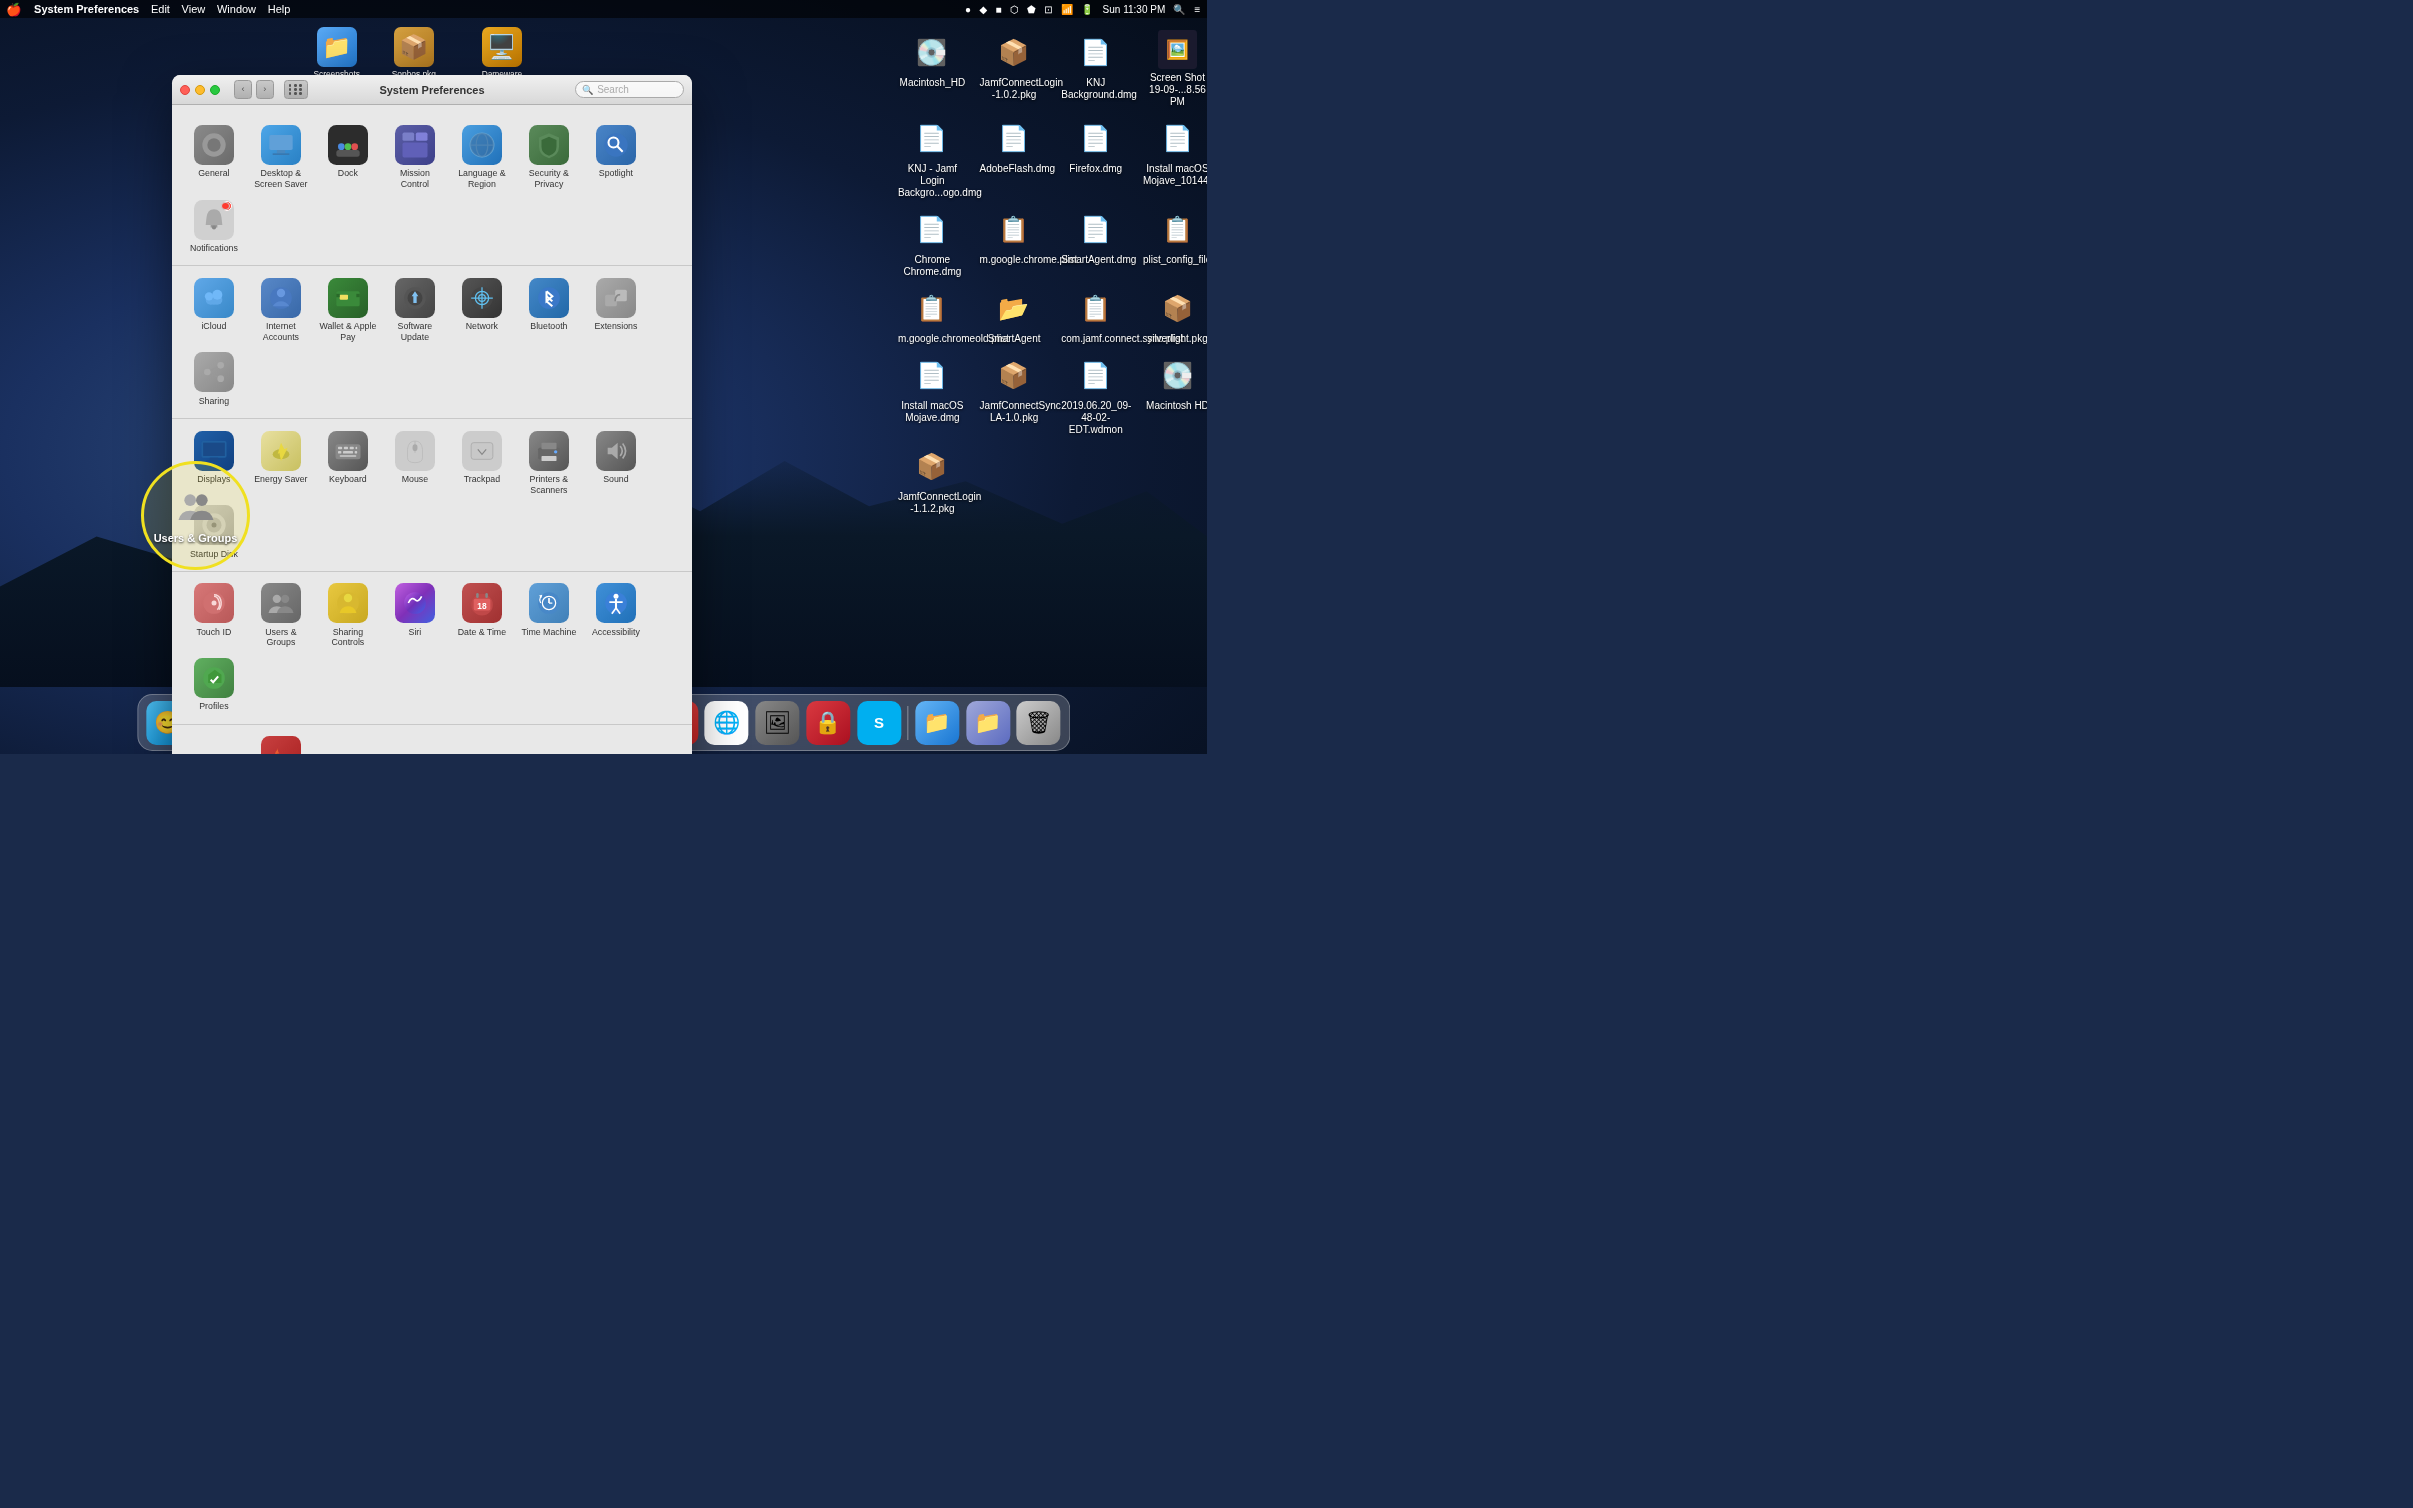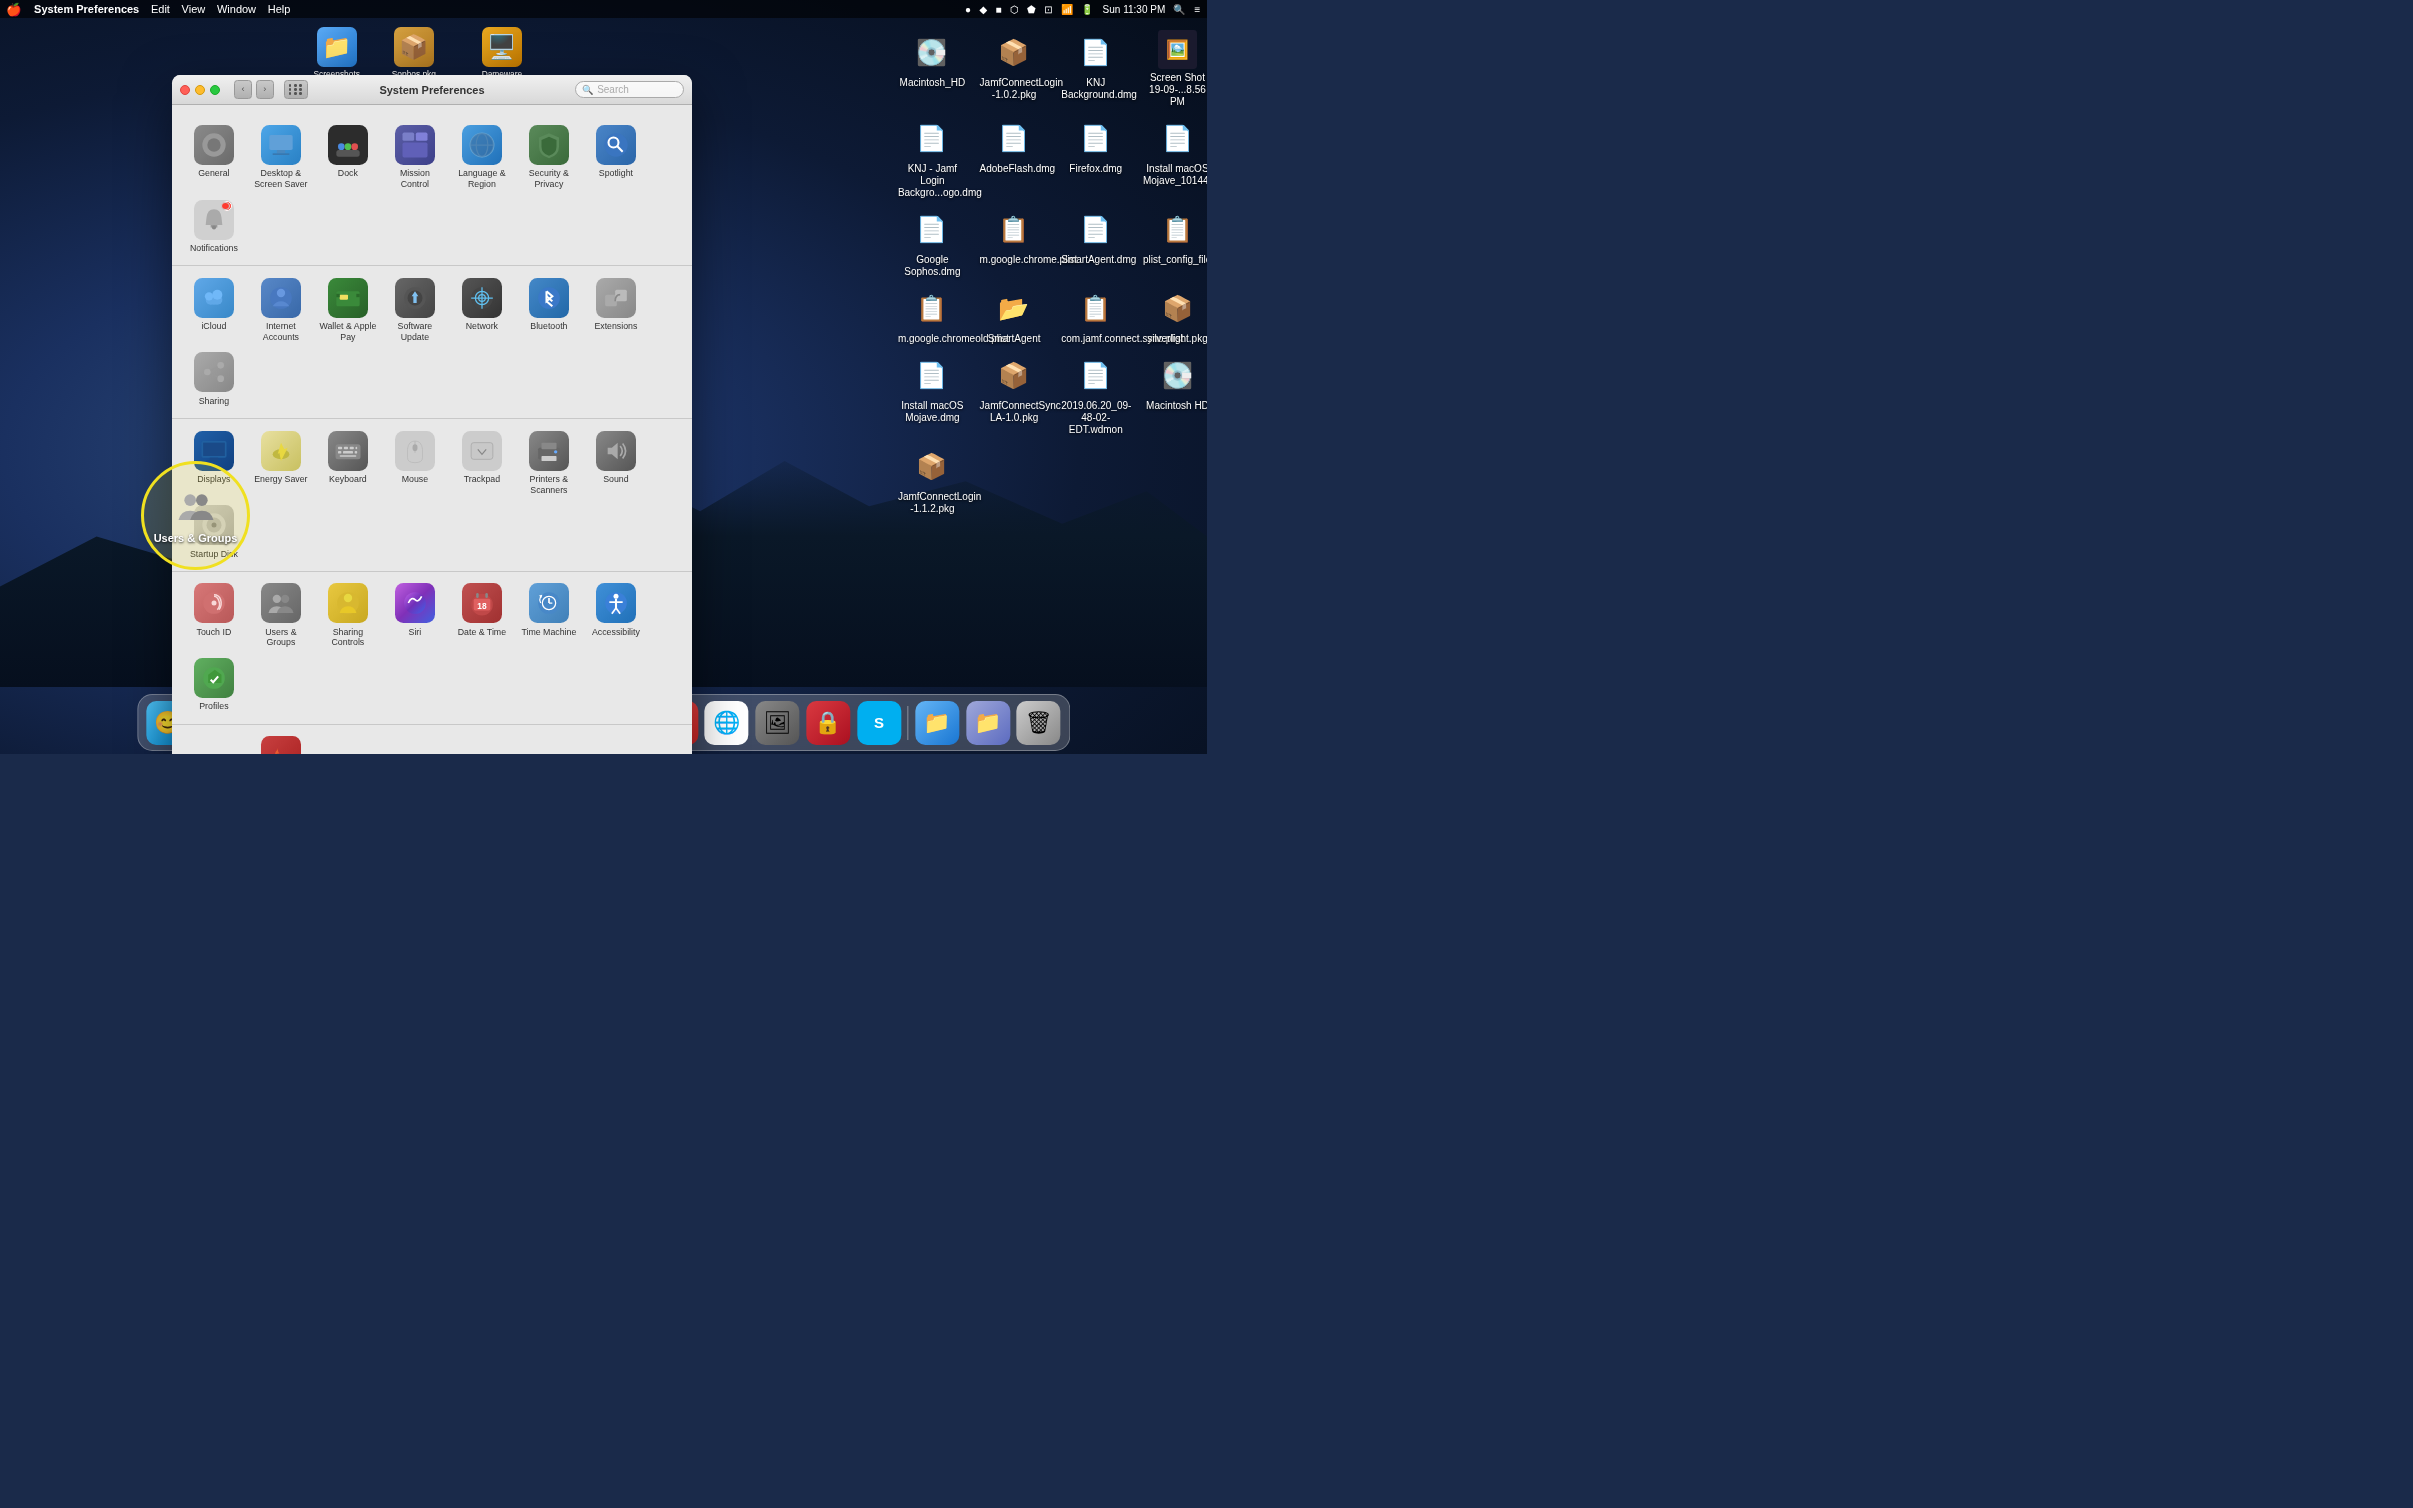--- a/index.html
+++ b/index.html
@@ -505,21 +505,21 @@
     <div class="ri-item">
       <div class="ri-icon">
           <span style="font-size:25px;">📄</span>
         </div>
       <span class="ri-label">Install macOS Mojave_10144.dmg</span>
     </div>
     <div class="ri-item">
       <div class="ri-icon">
           <span style="font-size:25px;">📄</span>
         </div>
-      <span class="ri-label">Google Sophos.dmg</span>
+      <span class="ri-label">Chrome Chrome.dmg</span>
     </div>
 
     <div class="ri-item">
       <div class="ri-icon">
           <span style="font-size:25px;">📋</span>
         </div>
       <span class="ri-label">m.google.chrome.plist</span>
     </div>
     <div class="ri-item">
       <div class="ri-icon">

